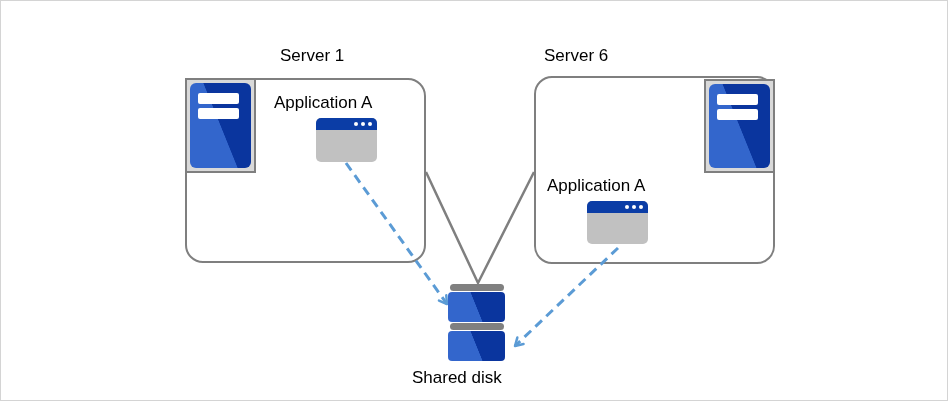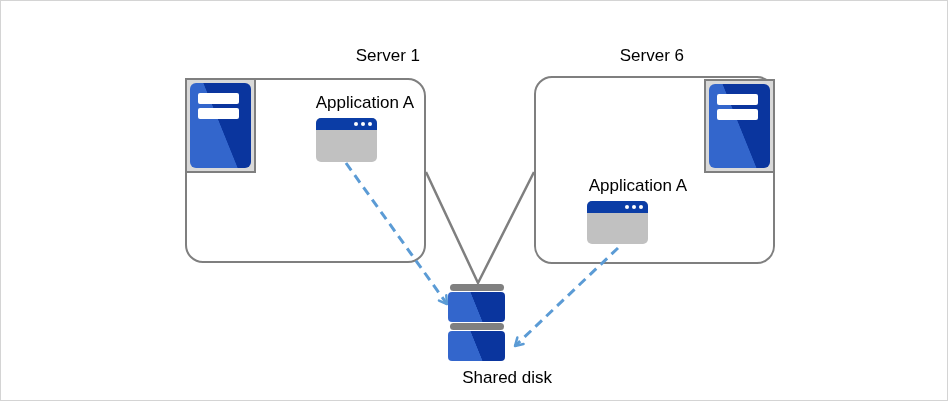--- a/index.html
+++ b/index.html
@@ -11,21 +11,21 @@
     width: 948px;
     height: 401px;
     background: #ffffff;
     border: 1px solid var(--canvas-border, #d4d4d4);
     overflow: hidden;
   }
 
   .lbl {
     position: absolute;
     width: 140px;
-    text-align: right;
+    text-align: left;
     font-size: 17px;
     line-height: 20px;
     color: var(--text-color, #000);
     white-space: nowrap;
     z-index: 4;
   }
   #server1-label { left: 279px; top: 45px; }
   #server2-label { left: 543px; top: 45px; }
   #app1-label    { left: 273px; top: 92px; }
   #app2-label    { left: 546px; top: 175px; }

